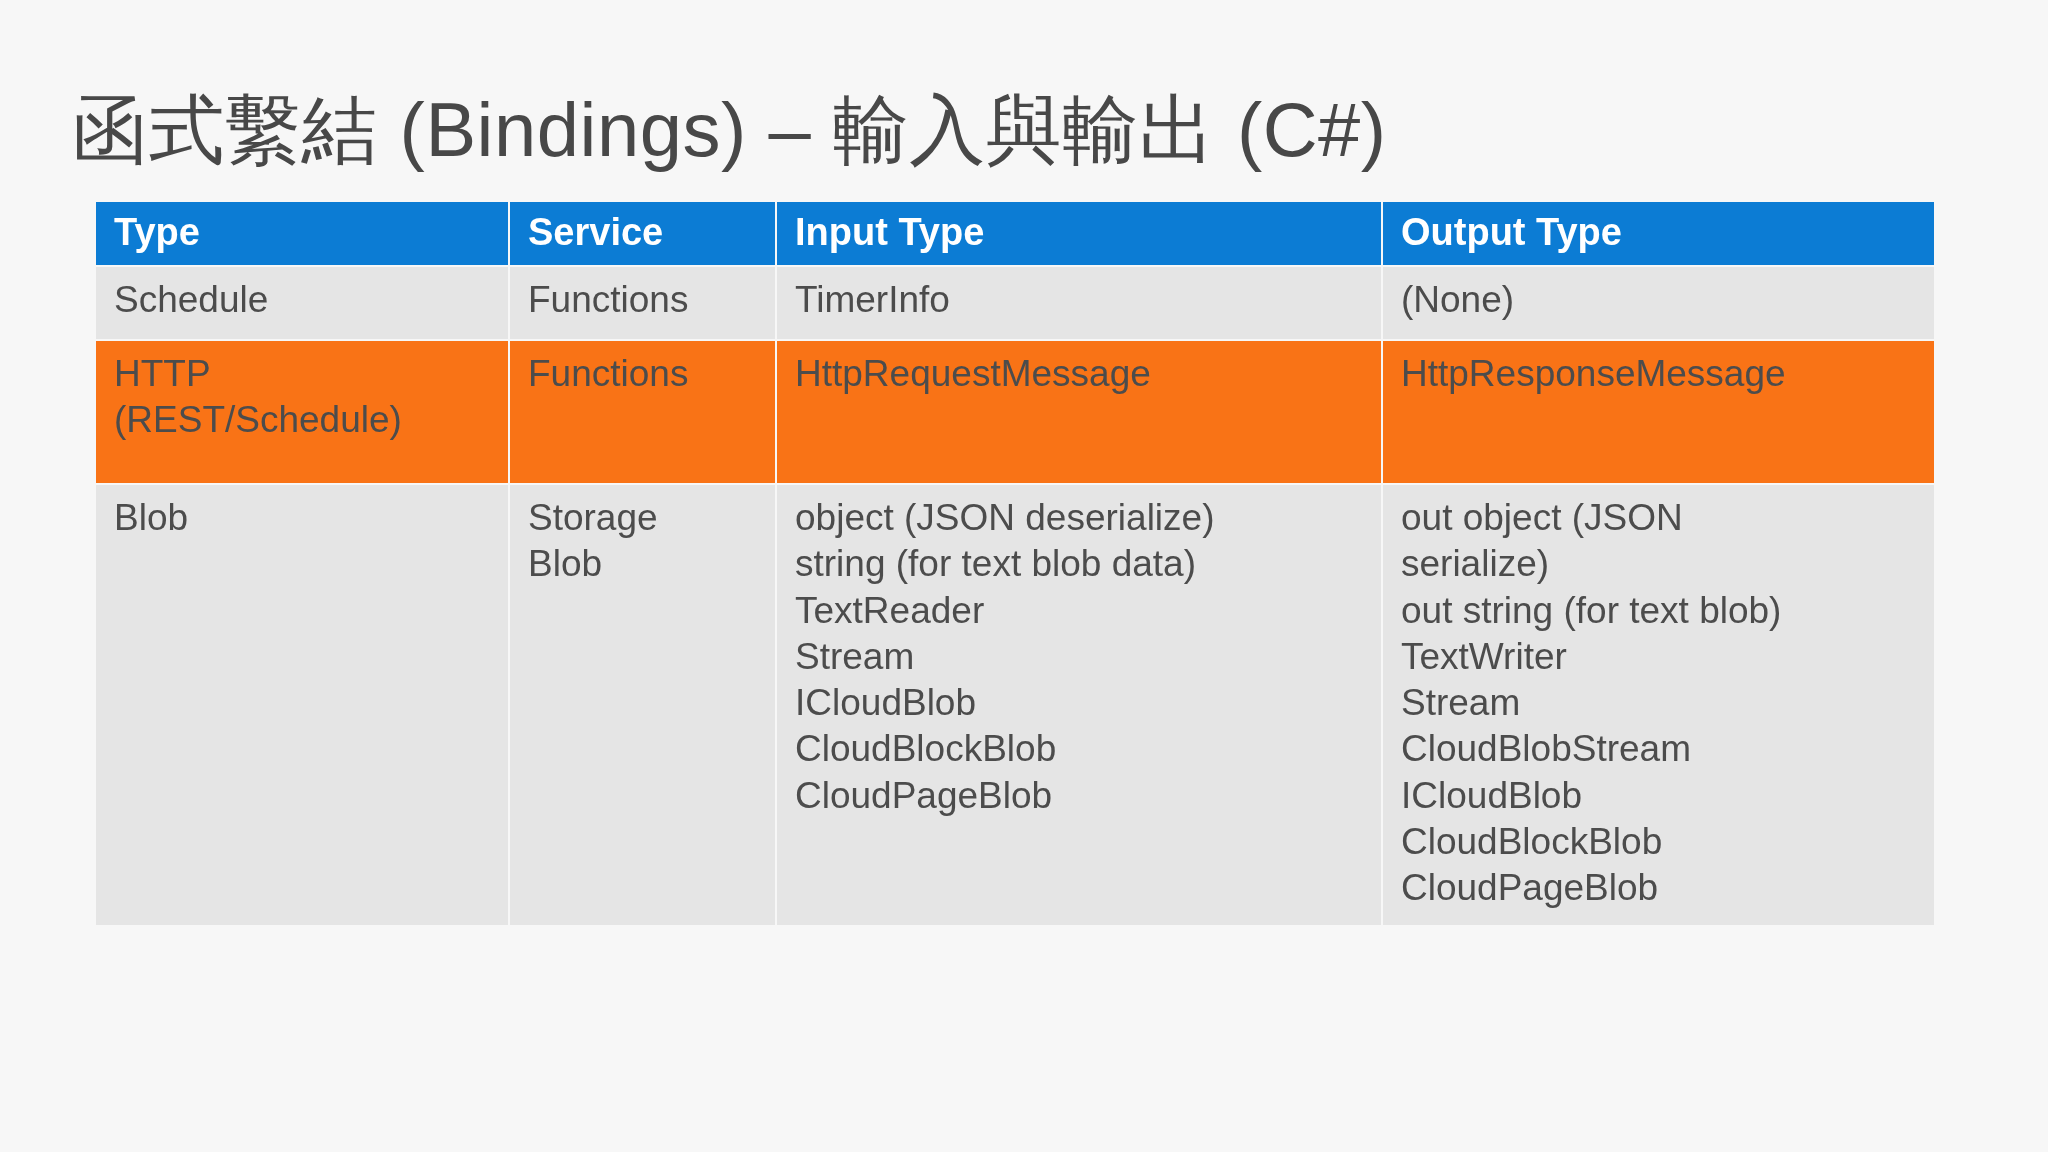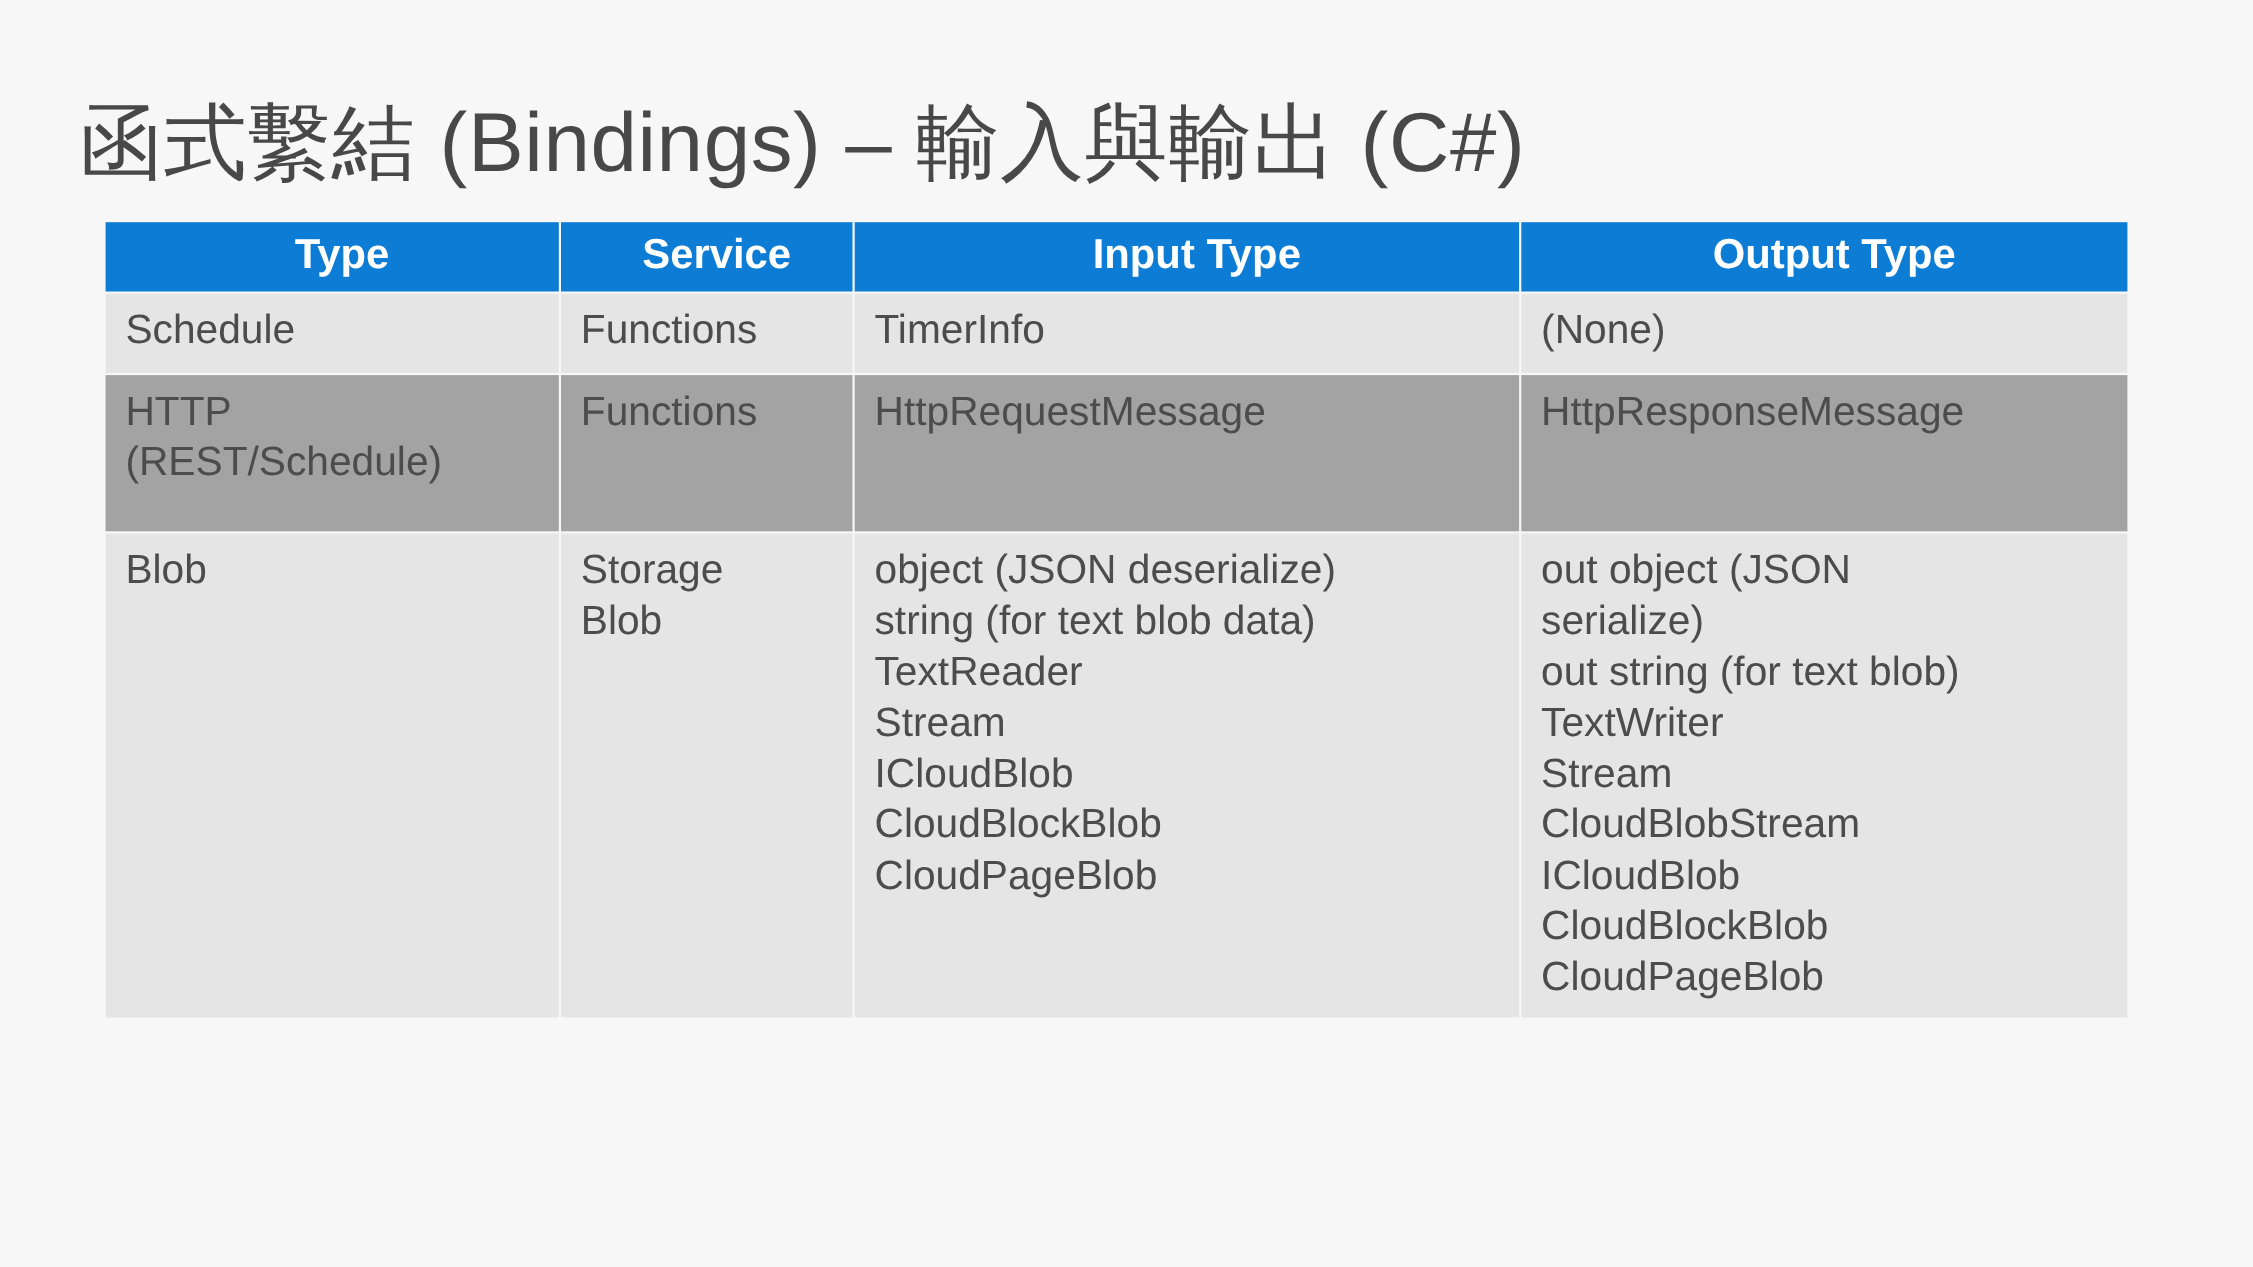--- a/index.html
+++ b/index.html
@@ -47,38 +47,38 @@
   table.bindings col.c1 { width: 412px; }
   table.bindings col.c2 { width: 265px; }
   table.bindings col.c3 { width: 604px; }
   table.bindings col.c4 { width: 551px; }
 
   table.bindings thead th {
     background: #0c7cd4;
     color: #ffffff;
     font-size: 38px;
     font-weight: bold;
-    text-align: center;
+    text-align: left;
     padding: 9px 0 11px 18px;
     height: 62px;
     vertical-align: middle;
     box-sizing: border-box;
   }
   table.bindings tbody td {
     font-size: 37px;
     color: #4c4c4c;
     text-align: left;
     padding: 10px 14px 14px 18px;
     vertical-align: top;
     line-height: 1.25;
     box-sizing: border-box;
     font-weight: 400;
   }
   tbody tr.band-a td { background: #e5e5e5; }
-  tbody tr.band-b td { background: #a3a3a3; }
+  tbody tr.band-b td { background: #f97316; }
 
   tbody tr.row-1 td { height: 72px; }
   tbody tr.row-2 td { height: 142px; }
   tbody tr.row-3 td { height: 413px; }
 
   .cell-lines span { display: block; }
 </style>
 </head>
 <body>
 

